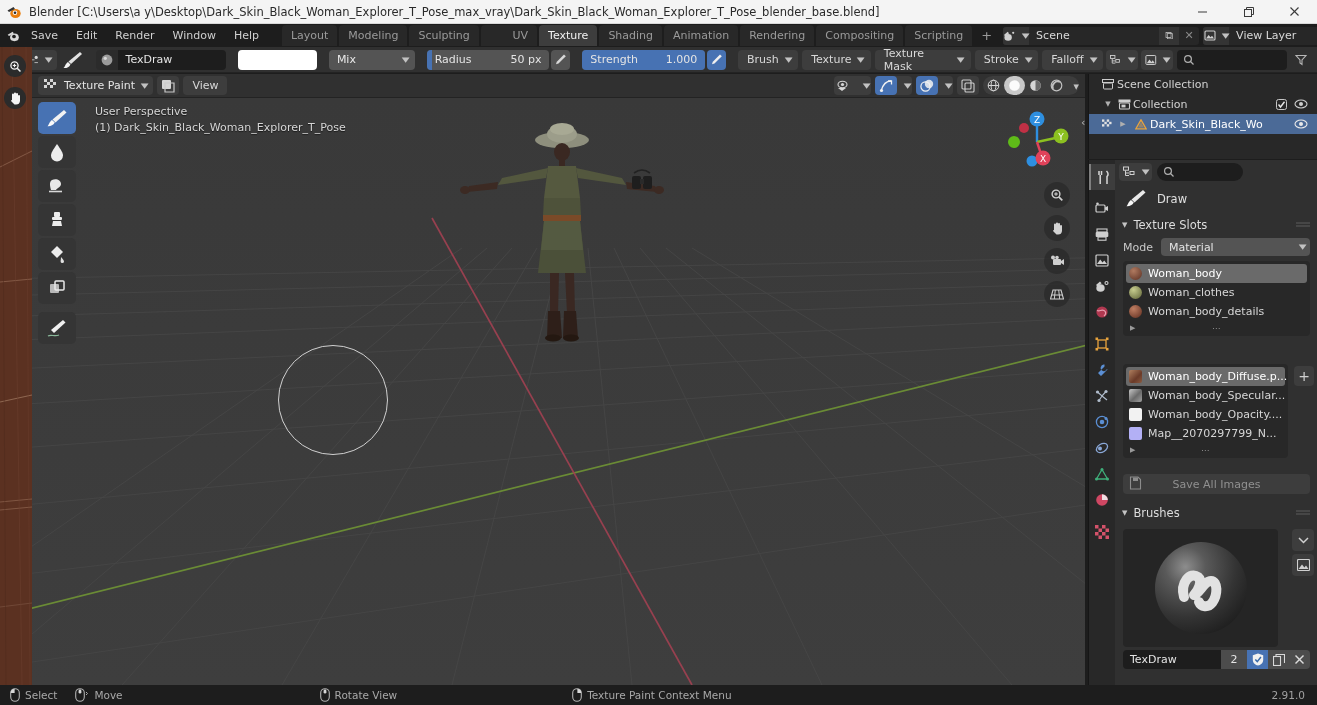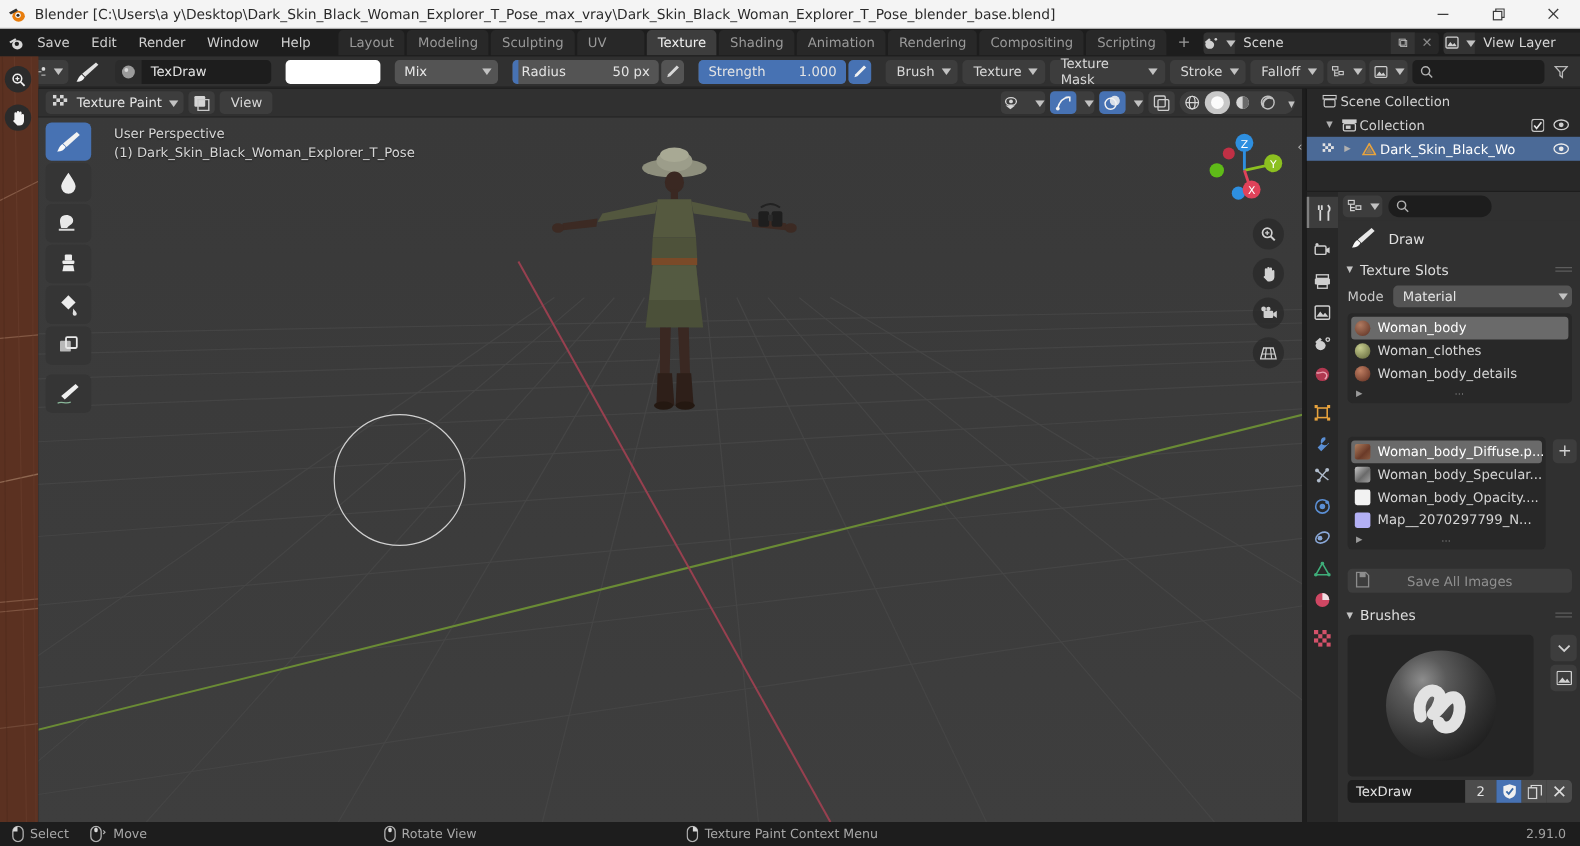--- a/index.html
+++ b/index.html
@@ -39,20 +39,21 @@
   .blender-icon { width:22px; height:23px; display:flex; align-items:center; justify-content:center; margin-left:6px;}
   .menu-item {
     padding: 0 8px; height:18px; line-height:18px; font-size:11px; color:#d0d0d0;
     border-radius:3px; margin: 0 1px;
   }
   .ws-tabs { display:flex; align-items:center; margin-left:14px; height:23px; }
   .ws-tab {
     padding: 0 9px; height:21px; line-height:21px; font-size:11px;
     color:#9a9a9a; background:#282828; margin-right:2px;
     border-radius:4px 4px 0 0;
+    text-align:right;
   }
   .ws-tab.active { background:#3d3d3d; color:#f0f0f0; }
   .ws-plus { color:#9a9a9a; font-size:13px; padding:0 7px; }
 
   .scene-field, .layer-field {
     display:flex; align-items:center; height:18px; background:#272727;
     border-radius:3px; margin-left:4px;
   }
   .sf-icon { width:26px; height:18px; background:#343434; border-radius:3px 0 0 3px;
              display:flex; align-items:center; justify-content:center; }

